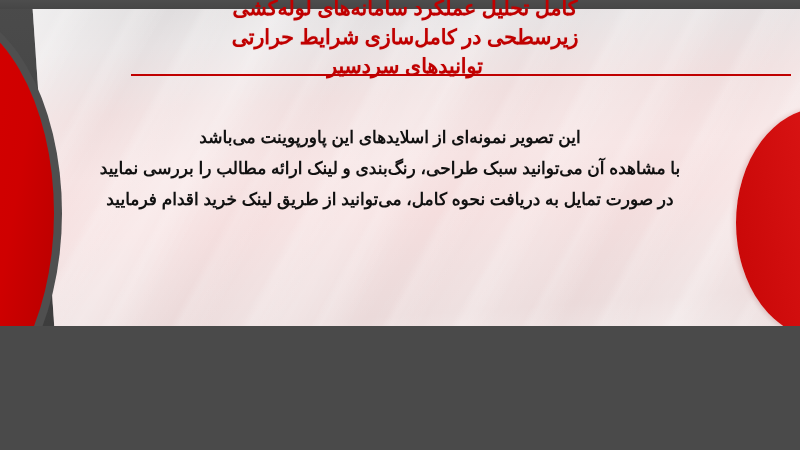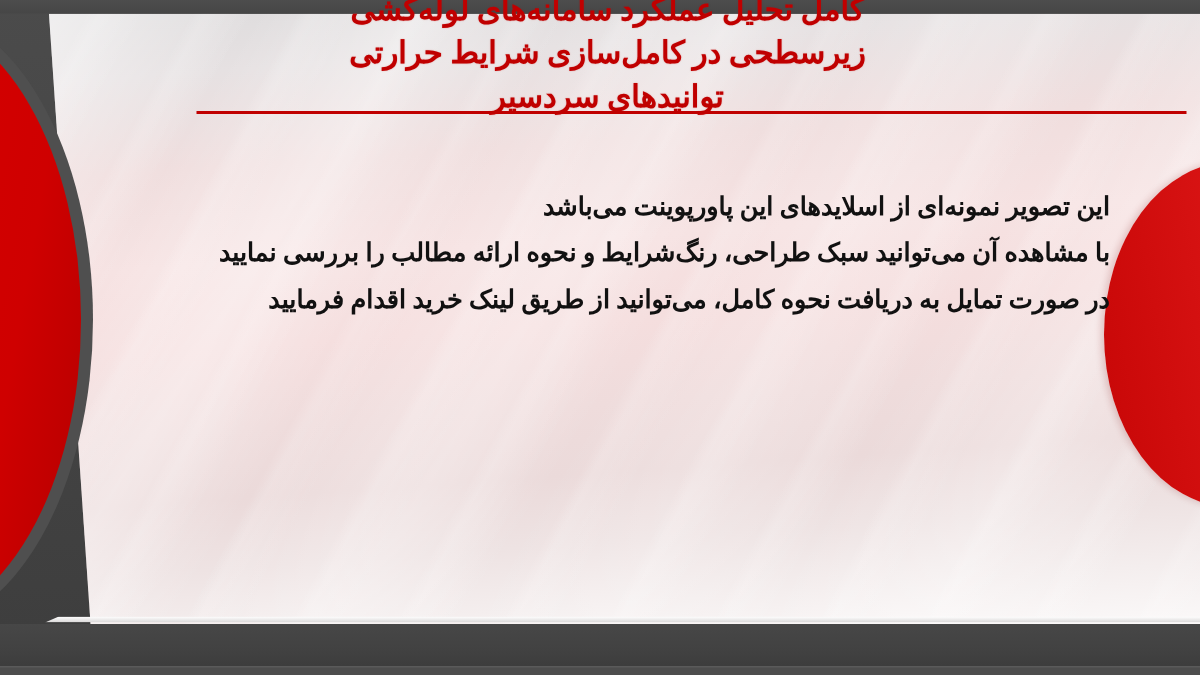--- a/index.html
+++ b/index.html
@@ -4,24 +4,24 @@
 <title>Slide</title>
 <style>
   html, body {
     margin: 0;
     padding: 0;
     background: #4a4a4a;
   }
   #slide-root {
     position: relative;
     width: 800px;
-    height: 450px;
+    height: 326px;
     overflow: hidden;
     background: #fdba74;
-    font-family: Liberation Serif, serif;
+    font-family: Liberation Sans, sans-serif;
   }
 
   
   .dark-frame {
     position: absolute;
     inset: 0;
     background: linear-gradient(180deg, #4b4b4b 0%, #434343 60%, #3d3d3d 100%);
   }
 
   
@@ -173,21 +173,21 @@
     height: 0;
     border-top: 2px solid #c00000;
   }
 
   
   .body-block {
     position: absolute;
     right: 60px;
     top: 122px;
     width: 700px;
-    text-align: right;
+    text-align: center;
     direction: rtl;
     color: #111111;
     font-size: 17px;
     line-height: 31px;
     font-weight: 600;
   }
   .body-line { display: block; white-space: nowrap; }
 </style>
 </head>
 <body>
@@ -212,17 +212,17 @@
   <div class="title-block">
     <span class="title-line">کامل تحلیل عملکرد سامانه‌های لوله‌کشی</span>
     <span class="title-line">زیرسطحی در کامل‌سازی شرایط حرارتی</span>
     <span class="title-line">توانید‌های سردسیر</span>
   </div>
 
   <div class="title-rule"></div>
 
   <div class="body-block">
     <span class="body-line">این تصویر نمونه‌ای از اسلایدهای این پاورپوینت می‌باشد</span>
-    <span class="body-line">با مشاهده آن می‌توانید سبک طراحی، رنگ‌شرایط و نحوه ارائه مطالب را بررسی نمایید</span>
+    <span class="body-line">با مشاهده آن می‌توانید سبک طراحی، رنگ‌بندی و لینک ارائه مطالب را بررسی نمایید</span>
     <span class="body-line">در صورت تمایل به دریافت نحوه کامل، می‌توانید از طریق لینک خرید اقدام فرمایید</span>
   </div>
 
 </div>
 
 </body></html>

